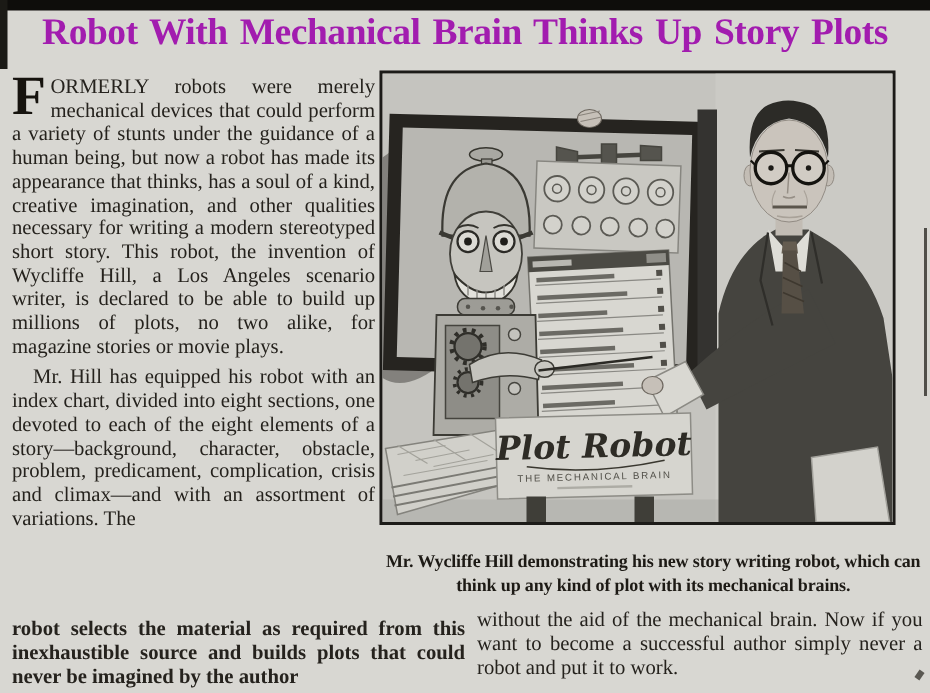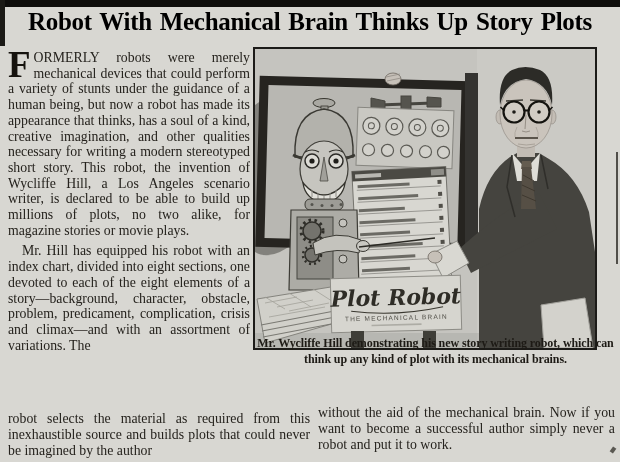--- a/index.html
+++ b/index.html
@@ -5,46 +5,46 @@
   html,body{margin:0;padding:0}
   body{
     width:620px;height:462px;position:relative;overflow:hidden;
     background:#d8d7d2;color:#25221d;
     font-family:"Liberation Serif", serif;
   }
   .topbar{position:absolute;left:0;top:0;width:620px;height:7px;background:#0e0d0b}
   .leftnub{position:absolute;left:0;top:0;width:5px;height:46px;background:#1b1a16}
   .title{
     position:absolute;left:6px;top:8px;width:608px;margin:0;
-    font-size:25px;font-weight:bold;color:#000000;
+    font-size:25px;font-weight:bold;color:#a21caf;
     letter-spacing:-0.3px;word-spacing:2px;white-space:nowrap;text-align:center;
   }
   .col{
     position:absolute;left:8px;top:50px;width:242px;height:362px;overflow:hidden;
     font-size:13.8px;line-height:15.7px;text-align:justify;
   }
   .col p{margin:0}
   .p2{margin-top:5px !important;text-indent:14px}
   .dropcap{
     float:left;font-size:37px;line-height:28px;font-weight:bold;
     padding:1px 3px 0 0;color:#16130e;
   }
   .photo{
     position:absolute;left:253px;top:47px;width:344px;height:303px;
     background:#c5c4bf;border:2px solid #1c1b18;box-sizing:border-box;
   }
   .photo svg{display:block;width:340px;height:299px}
   .caption{
-    position:absolute;left:255px;top:336px;width:361px;
+    position:absolute;left:255px;top:367px;width:361px;
     font-size:12px;font-weight:bold;line-height:15.5px;text-align:center;
     color:#1d1a15;letter-spacing:-0.1px;
   }
   .cont-left{
     position:absolute;left:8px;top:411px;width:302px;
-    font-size:13.8px;line-height:15.8px;text-align:justify;
+    font-size:13.8px;line-height:15.8px;text-align:justify;font-weight:bold;
   }
   .cont-right{
     position:absolute;left:318px;top:405px;width:297px;
     font-size:13.8px;line-height:15.8px;text-align:justify;
   }
   .rightmark{position:absolute;left:616px;top:152px;width:2px;height:112px;background:#504e49}
   .inkdot{position:absolute;left:611px;top:447px;width:4px;height:6px;background:#5a5852;transform:rotate(35deg)}
 </style>
 </head>
 <body>

